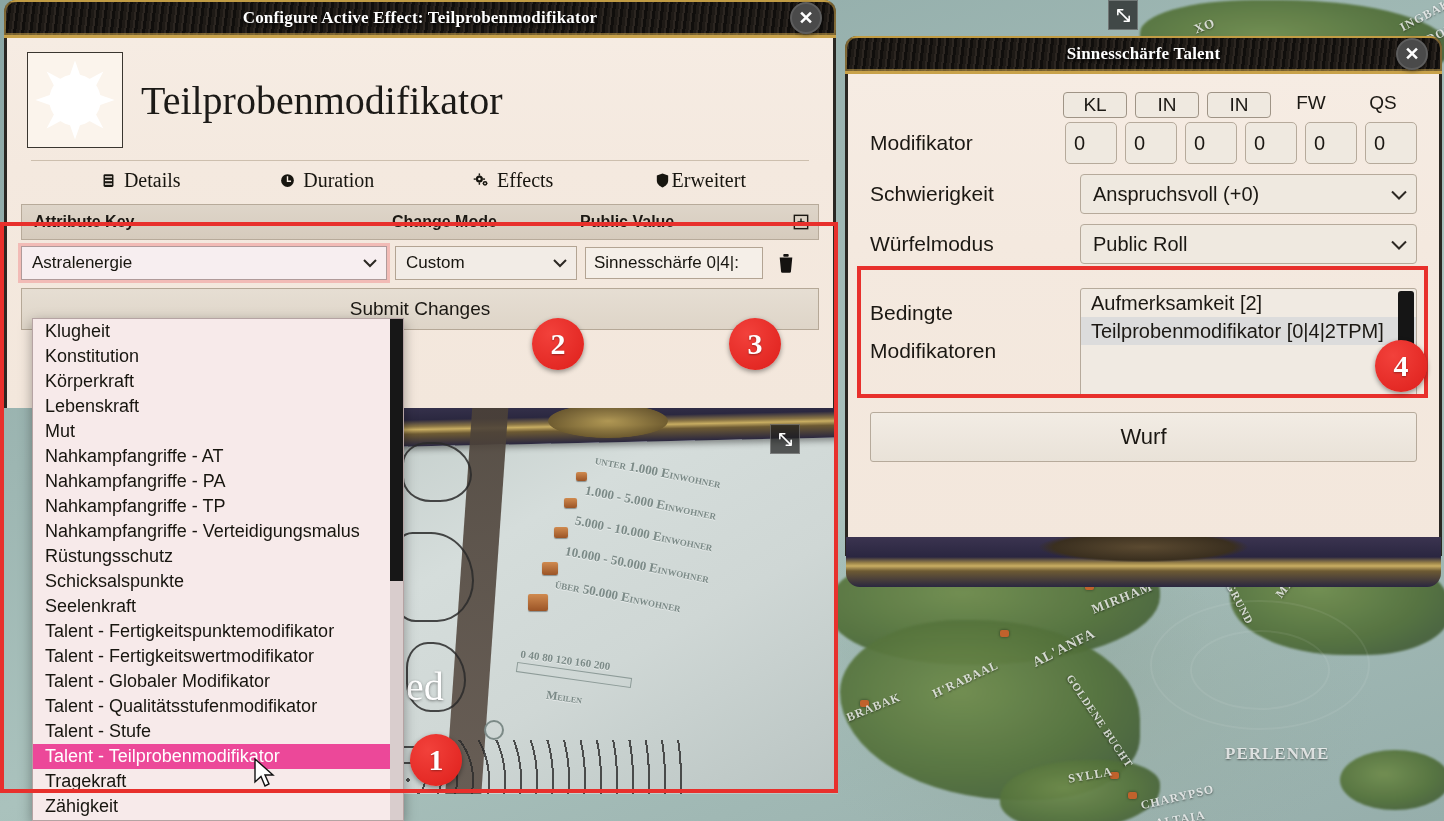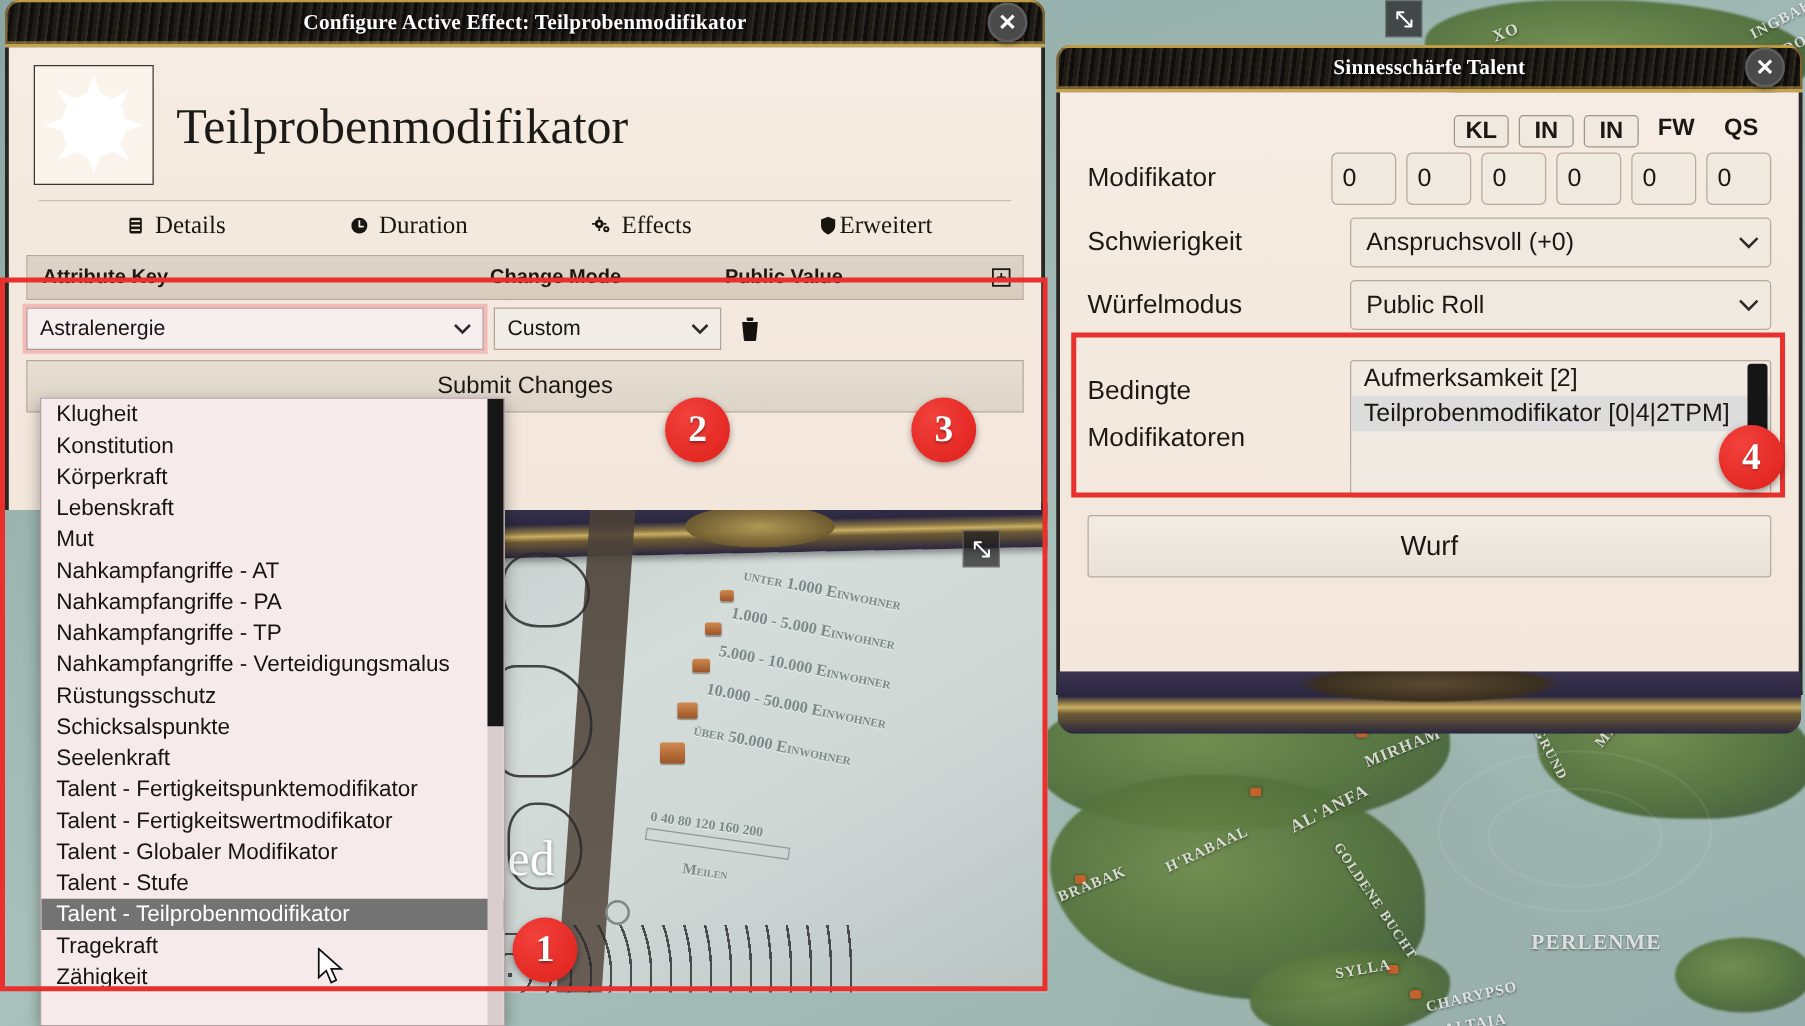--- a/index.html
+++ b/index.html
@@ -207,41 +207,41 @@
   #attr-list {
     position:absolute; left:32px; top:318px; width:372px; height:503px;
     background:#f7eaea; border:1px solid #b5a3a3;
     box-shadow:0 4px 12px rgba(0,0,0,.35);
     overflow:hidden; z-index:40;
   }
   #attr-list .opt {
     height:25px; line-height:25px; padding-left:12px;
     font-size:18px; color:#17150f; white-space:nowrap; cursor:pointer;
   }
-  #attr-list .opt.sel { background:#737373; color:#fff; }
+  #attr-list .opt.sel { background:#ec4899; color:#fff; }
   #attr-list .sbar {
     position:absolute; right:0; top:0; width:13px; height:100%;
     background:#d9cdcd;
   }
   #attr-list .sthumb {
     position:absolute; right:0; top:0; width:13px; height:262px;
     background:#171717;
   }
   #cursor-arrow { position:absolute; left:253px; top:758px; z-index:60; }
   #cursor-arrow svg{width:22px;height:30px;}
 
   
   #dlg-right { left:845px; top:36px; width:597px; }
   #dlg-right .fwin-body { height:482px; padding:18px 22px 0 22px; }
 
   .rowline { display:flex; align-items:center; margin-bottom:10px; }
   .rlabel { width:210px; font-size:21px; color:#1b1813; }
   .mods-hdr { display:flex; justify-content:flex-end; gap:8px; padding-right:2px; margin-bottom:4px; }
   .mh {
-    width:44px; text-align:center; font-size:19px; color:#1b1813;font-weight:bold;
+    width:64px; text-align:center; font-size:19px; color:#1b1813;
   }
   .mh.boxed {
     border:1px solid #9f9486; border-radius:4px; background:#efe9e0; padding:1px 0;
   }
   .mods-row { display:flex; gap:8px; }
   .minp {
     width:52px;height:42px;background:#efe9e0;border:1px solid #b6aa9b;border-radius:5px;
     display:flex;align-items:center;padding-left:8px;font-size:20px;color:#1b1813;
   }
   .rselect {
@@ -457,20 +457,21 @@
         <span class="caret"><svg viewBox="0 0 14 9">
               <path d="M1 1 L7 7 L13 1"></path>
             </svg></span>
       </div>
       <div class="sel-mode">
         <span>Custom</span>
         <span class="caret"><svg viewBox="0 0 14 9">
               <path d="M1 1 L7 7 L13 1"></path>
             </svg></span>
       </div>
+      <div class="sel-val">Sinnesschärfe 0|4|:</div>
       <div class="trash">
         <svg viewBox="0 0 20 22">
             <path d="M3 5h14l-1.5 15.5a1.5 1.5 0 0 1-1.5 1.4H6a1.5 1.5 0 0 1-1.5-1.4Z"></path>
             <rect x="7" y="1" width="6" height="3" rx="1"></rect>
           </svg>
       </div>
     </div>
 
     <div class="submit-btn">
       <span>Submit Changes</span>
@@ -488,20 +489,21 @@
       <div class="opt">Nahkampfangriffe - AT</div>
       <div class="opt">Nahkampfangriffe - PA</div>
       <div class="opt">Nahkampfangriffe - TP</div>
       <div class="opt">Nahkampfangriffe - Verteidigungsmalus</div>
       <div class="opt">Rüstungsschutz</div>
       <div class="opt">Schicksalspunkte</div>
       <div class="opt">Seelenkraft</div>
       <div class="opt">Talent - Fertigkeitspunktemodifikator</div>
       <div class="opt">Talent - Fertigkeitswertmodifikator</div>
       <div class="opt">Talent - Globaler Modifikator</div>
+      <div class="opt">Talent - Qualitätsstufenmodifikator</div>
       <div class="opt">Talent - Stufe</div>
       <div class="opt sel">Talent - Teilprobenmodifikator</div>
       <div class="opt">Tragekraft</div>
       <div class="opt">Zähigkeit</div>
     </div>
   <div class="sbar">
     <div class="sthumb"></div>
   </div>
 </div>
 <div id="cursor-arrow">

